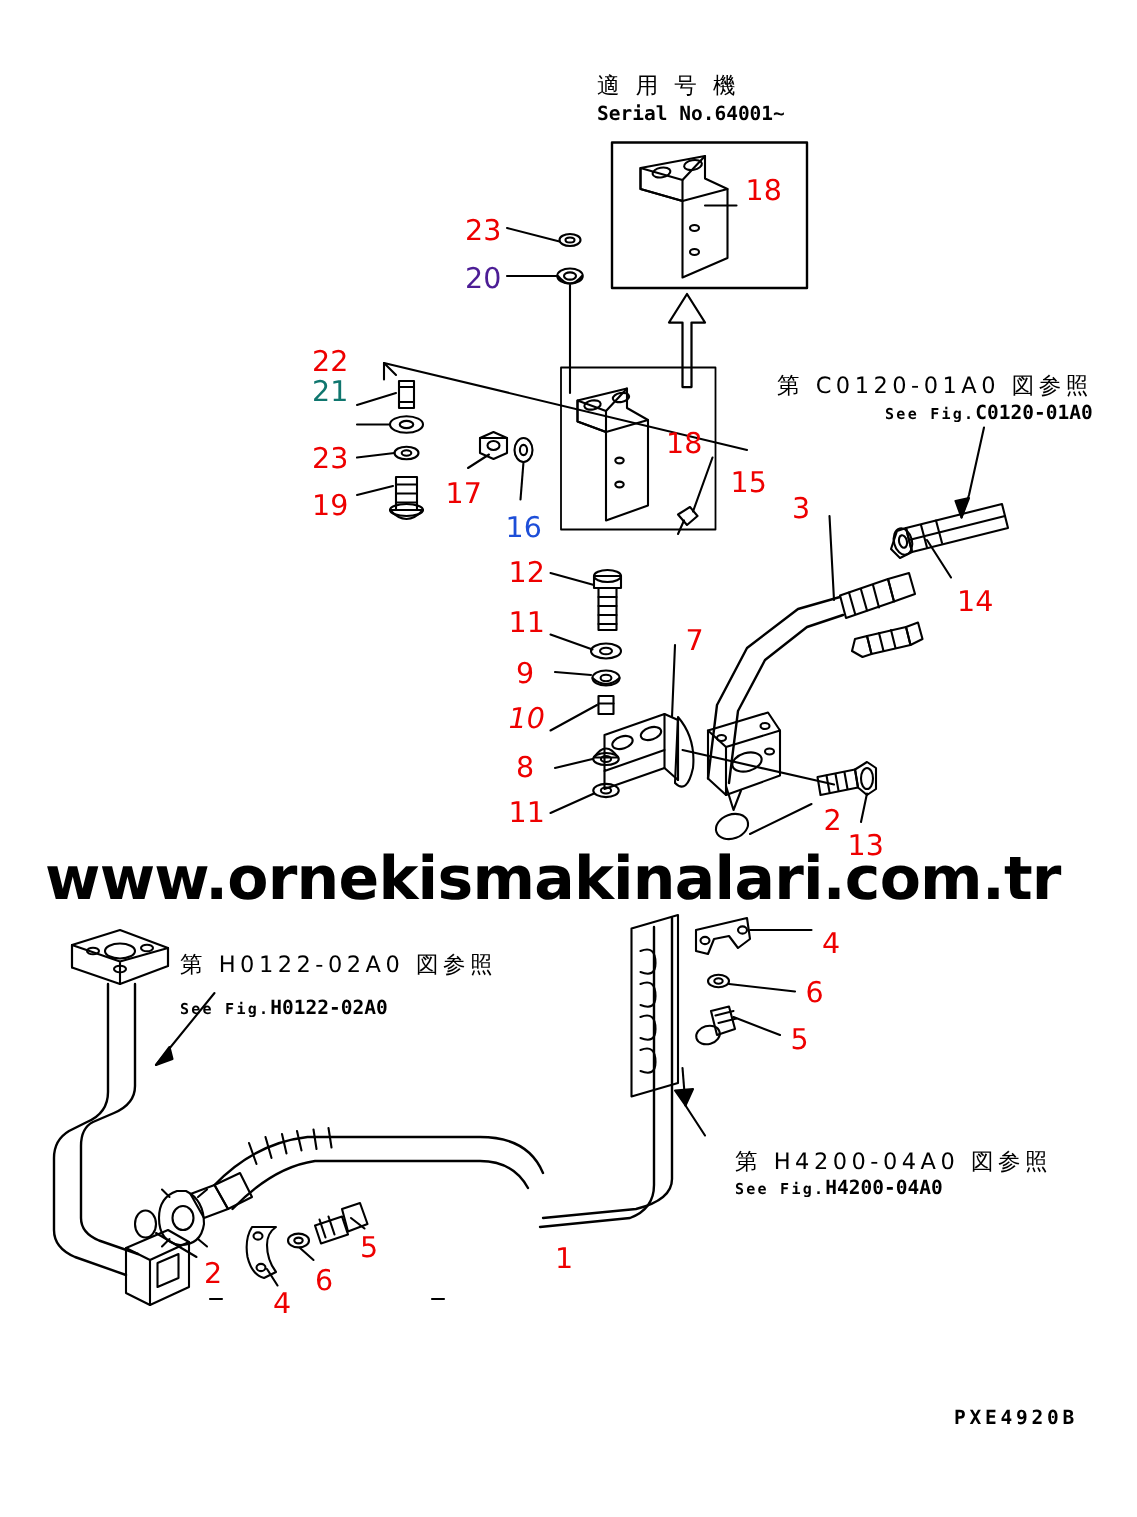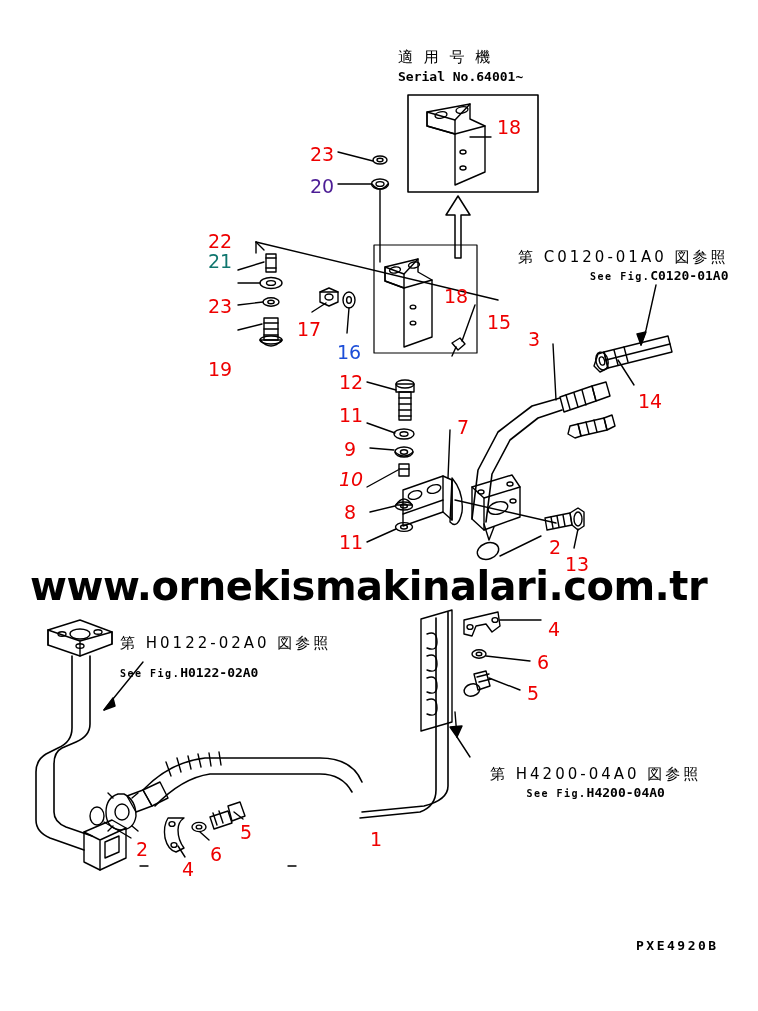--- a/index.html
+++ b/index.html
@@ -350,35 +350,35 @@
 
   <div class="lbl-block" style="left:120px; top:634px;">
     <div class="cjk">第 H0122-02A0 図参照</div>
     <div class="latin" style="margin-top:12px;">
       <span class="small">See Fig.</span><span>H0122-02A0</span>
     </div>
   </div>
 
   <div class="lbl-block" style="left:448px; top:765px;padding-left:42px;">
     <div class="cjk">第 H4200-04A0 図参照</div>
-    <div class="latin" style="margin-top:1px;text-align:center;">
+    <div class="latin" style="margin-top:1px;">
       <span class="small">See Fig.</span><span>H4200-04A0</span>
     </div>
   </div>
 
   <div id="drawing-no">PXE4920B</div>
 
   <div id="callouts">
       <div class="callout" style="left: 310px; top: 145px; color: rgb(238, 0, 0);">23</div>
       <div class="callout" style="left: 310px; top: 177px; color: #4c1d95;">20</div>
       <div class="callout" style="left: 497px; top: 118px; color: rgb(238, 0, 0);">18</div>
       <div class="callout" style="left: 208px; top: 232px; color: rgb(238, 0, 0);">22</div>
       <div class="callout" style="left: 208px; top: 252px; color: #0f766e;">21</div>
       <div class="callout" style="left: 208px; top: 297px; color: rgb(238, 0, 0);">23</div>
-      <div class="callout" style="left: 208px; top: 328px; color: rgb(238, 0, 0); margin-top: 32px;">19</div>
+      <div class="callout" style="left: 208px; top: 328px; color: rgb(238, 0, 0);">19</div>
       <div class="callout" style="left: 297px; top: 320px; color: rgb(238, 0, 0);">17</div>
       <div class="callout" style="left: 337px; top: 343px; color: #1d4ed8;">16</div>
       <div class="callout" style="left: 444px; top: 287px; color: rgb(238, 0, 0);">18</div>
       <div class="callout" style="left: 487px; top: 313px; color: rgb(238, 0, 0);">15</div>
       <div class="callout" style="left: 528px; top: 330px; color: rgb(238, 0, 0);">3</div>
       <div class="callout" style="left: 638px; top: 392px; color: rgb(238, 0, 0);">14</div>
       <div class="callout" style="left: 339px; top: 373px; color: rgb(238, 0, 0);">12</div>
       <div class="callout" style="left: 339px; top: 406px; color: rgb(238, 0, 0);">11</div>
       <div class="callout" style="left: 344px; top: 440px; color: rgb(238, 0, 0);">9</div>
       <div class="callout" style="left: 339px; top: 470px; color: rgb(238, 0, 0); font-style: italic;">10</div>

